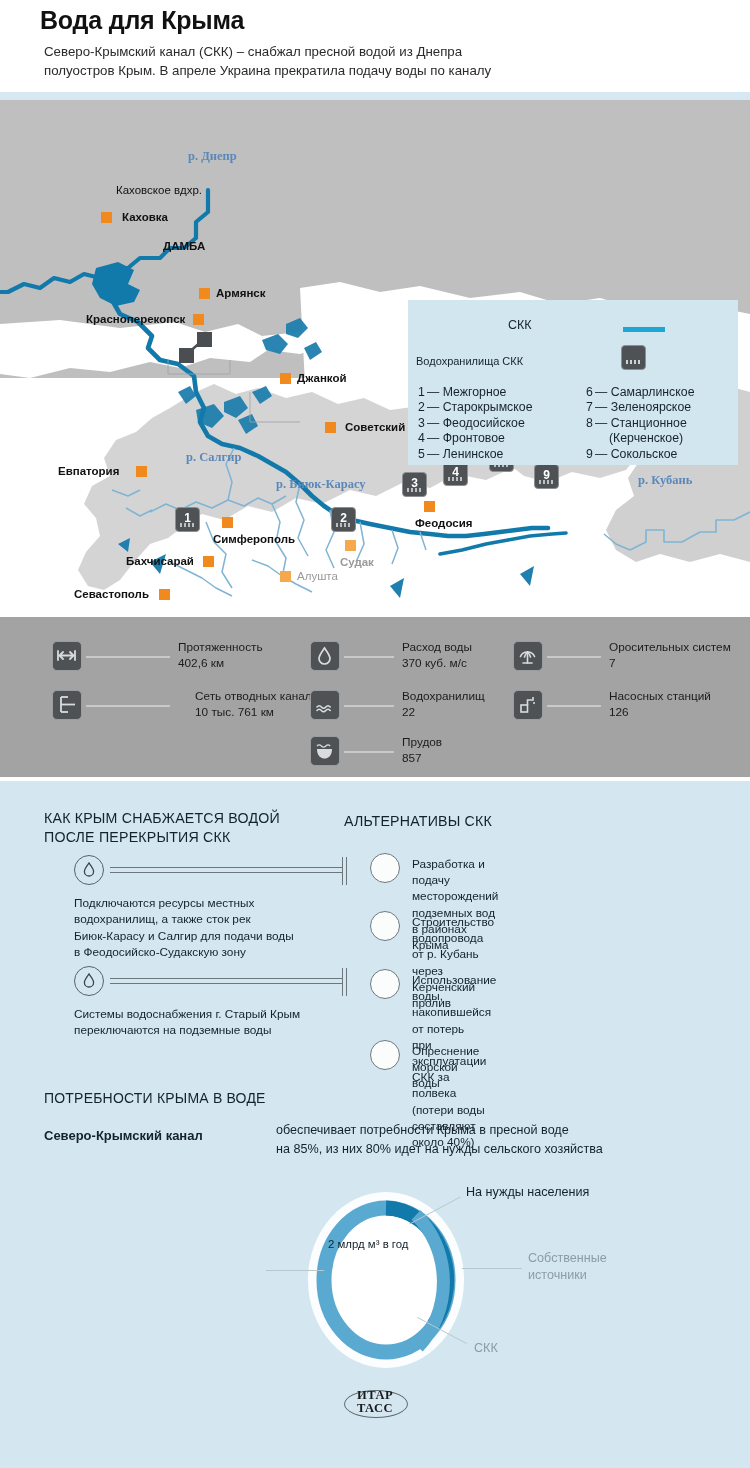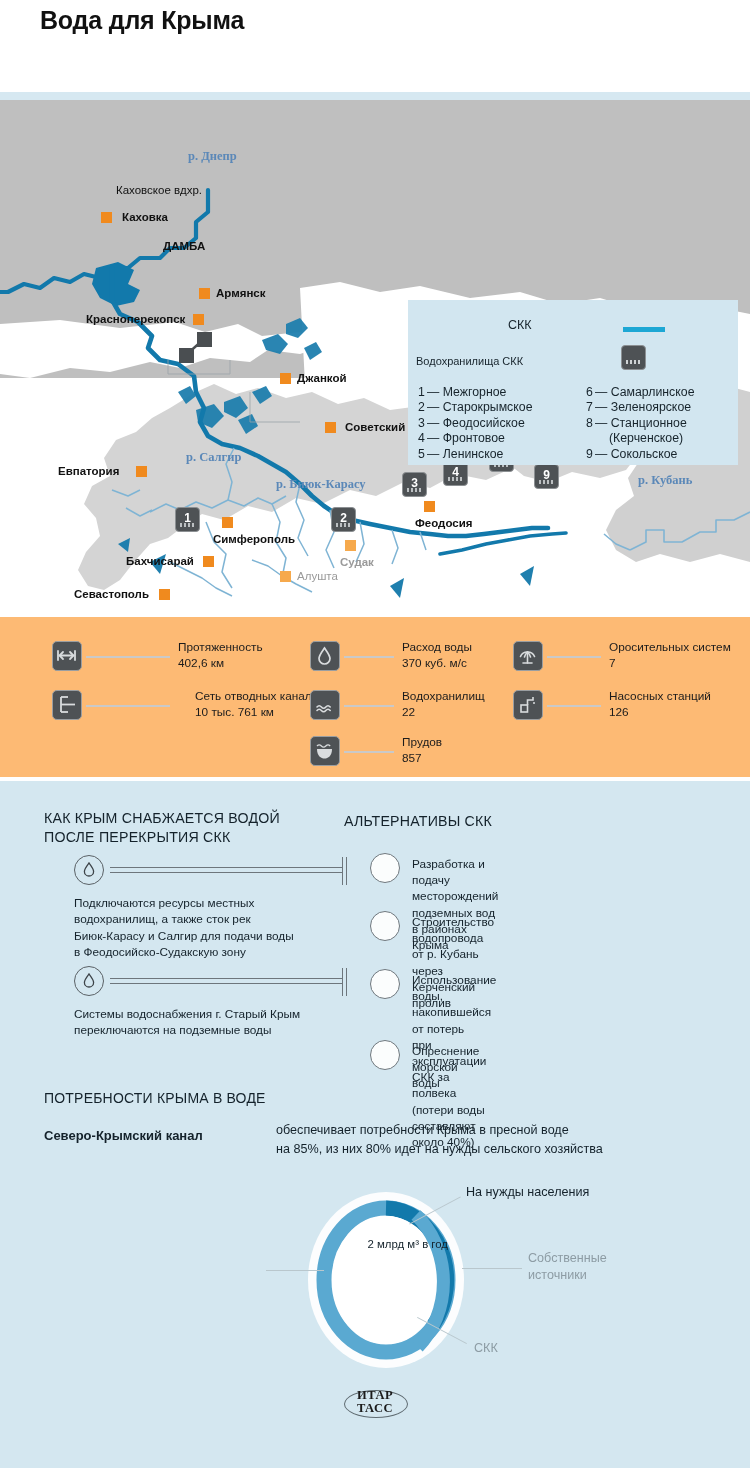--- a/index.html
+++ b/index.html
@@ -44,21 +44,21 @@
        background:#4e5255;border:1.6px solid #8c9093;box-sizing:border-box;}
   .lg-res-i::after{content:"";position:absolute;bottom:5px;left:4px;right:4px;height:4px;
        background:repeating-linear-gradient(90deg,#cfd3d5 0 2px,transparent 2px 4px);}
   .lg-col{position:absolute;top:85px;font-size:12.3px;color:#17242c;line-height:15.4px;}
   .lg-col.a{left:10px;}
   .lg-col.b{left:178px;}
   .lg-col span.n{display:inline-block;width:9px;}
   .lg-col .ind{padding-left:23px;display:block;}
 
   
-  .stats{position:absolute;left:0;top:617px;width:750px;height:160px;background:#fdba74;}
+  .stats{position:absolute;left:0;top:617px;width:750px;height:160px;background:#a3a3a3;}
   .stat{position:absolute;}
   .sicon{position:absolute;left:0;top:0;width:30px;height:30px;border-radius:5px;background:#4e5255;
          border:1.6px solid #9a9ea1;box-sizing:border-box;}
   .srule{position:absolute;left:34px;top:15px;height:2px;background:#c9c9c9;}
   .stext{position:absolute;font-size:11.8px;line-height:15.5px;color:#1c1c1c;white-space:nowrap;}
 
   
   .blue{position:absolute;left:0;top:781px;width:750px;height:687px;background:#d4e7f0;}
   .sechead{position:absolute;font-size:14.2px;color:#14222b;line-height:19px;letter-spacing:.2px;}
 
@@ -75,41 +75,45 @@
   .acirc{position:absolute;left:0;top:0;width:30px;height:30px;border-radius:50%;
          background:#fbfdfd;border:1px solid #6f787e;box-sizing:border-box;}
   .atext{position:absolute;left:42px;top:3px;font-size:11.8px;line-height:16.2px;color:#14222b;}
 
   .needs-h{position:absolute;left:44px;top:1090px;font-size:14px;color:#14222b;letter-spacing:.2px;}
   .needs-b{position:absolute;left:44px;top:1128px;font-size:13px;font-weight:bold;color:#14222b;}
   .needs-t{position:absolute;left:276px;top:1121px;font-size:12.6px;line-height:19px;color:#14222b;}
 
   
   .donut{position:absolute;left:290px;top:1185px;}
-  .dcenter{position:absolute;left:328px;top:1238px;width:120px;text-align:right;
+  .dcenter{position:absolute;left:328px;top:1238px;width:120px;text-align:left;
            font-size:11.4px;color:#14222b;}
   .dlabel{position:absolute;font-size:12.6px;line-height:16.5px;white-space:nowrap;}
   .dlabel.dark{color:#14222b;}
   .dlabel.grey{color:#8d9ca4;}
   .lead{position:absolute;background:#b9c7cd;height:1px;}
 
   .logo{position:absolute;left:344px;top:1386px;width:62px;height:34px;}
   .logo .ell{position:absolute;left:0;top:4px;width:62px;height:26px;border:1.3px solid #5f6b71;border-radius:50%;}
   .logo .l1{position:absolute;left:0;top:2px;width:62px;text-align:center;font-size:12.5px;font-weight:bold;
             letter-spacing:.5px;color:#1b1b1b;font-family:"Liberation Serif","DejaVu Serif",serif;}
   .logo .l2{position:absolute;left:0;top:15px;width:62px;text-align:center;font-size:12.5px;font-weight:bold;
             letter-spacing:.5px;color:#1b1b1b;font-family:"Liberation Serif","DejaVu Serif",serif;}
 </style>
 </head>
 <body>
 
 <div class="page">
 
   <div class="header">
     <div class="title">Вода для Крыма</div>
+    <div class="subtitle">
+      <span>Северо-Крымский канал (СКК) – снабжал пресной водой из Днепра</span><br>
+      <span>полуостров Крым. В апреле Украина прекратила подачу воды по каналу</span>
+    </div>
   </div>
 
   <div class="map">
     <svg width="750" height="525" viewBox="0 0 750 525">
 
       <rect x="0" y="0" width="750" height="8" fill="#d6e8f1"></rect>
       <rect x="0" y="8" width="750" height="517" fill="#bfbfbf"></rect>
 
       <path d="M0,232 L60,228 L120,236 L175,230 L205,240 L238,232 L262,244 L300,240
                L330,252 L300,262 L268,258 L250,270 L210,266 L180,276 L150,270

